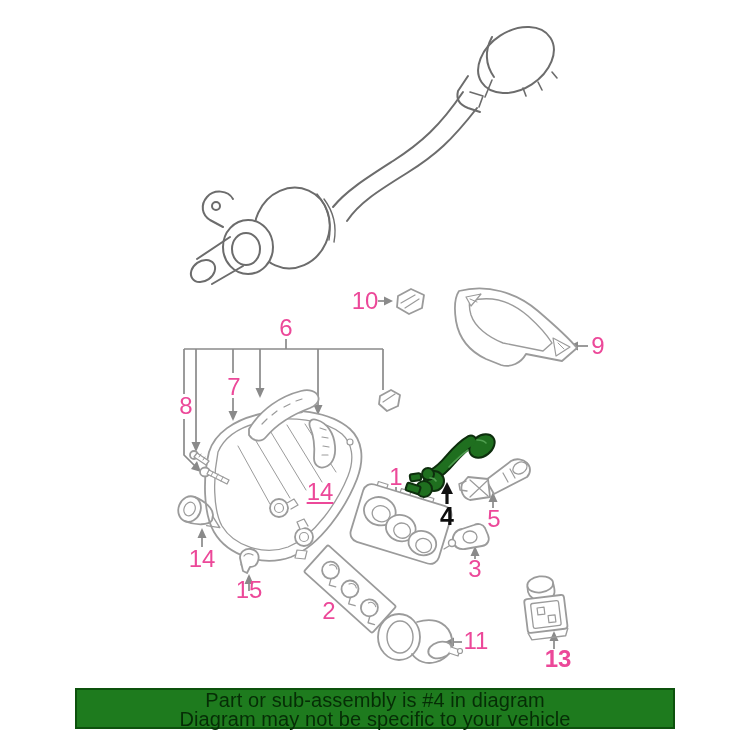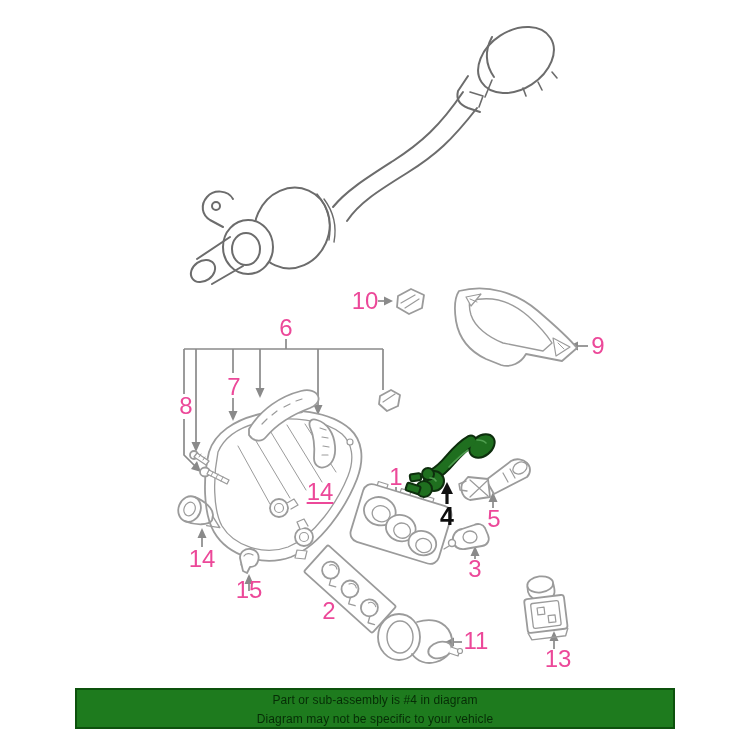--- a/index.html
+++ b/index.html
@@ -4,21 +4,21 @@
 <style>
   html,body{margin:0;padding:0;background:#ffffff;}
   .stage{position:relative;width:750px;height:750px;background:#ffffff;overflow:hidden;
          font-family:"Liberation Sans",sans-serif;}
   .diagram-svg{position:absolute;left:0;top:0;}
   .plabel{position:absolute;transform:translate(-50%,-50%);
           font-size:24px;color:#ec4899;line-height:1;user-select:none;}
   .plabel.hl{color:#0d0d0d;font-weight:bold;font-size:25px;}
   .banner{position:absolute;left:75px;top:688px;width:600px;height:41px;
           background:#1e7b1e;border:2px solid #0d520d;box-sizing:border-box;
-          color:#062d06;text-align:center;font-size:12px;line-height:19px;
+          color:#062d06;text-align:center;font-size:20px;line-height:19px;
           padding-top:1px;letter-spacing:0.1px;}
 </style>
 </head>
 <body>
 
 <div class="stage">
 
   <svg class="diagram-svg" width="750" height="750" viewBox="0 0 750 750">
 
     <g stroke="#6c6c6c" stroke-width="2" fill="#ffffff" stroke-linecap="round" stroke-linejoin="round">
@@ -242,21 +242,21 @@
   <div class="plabel" style="left:475px;top:569px;">3</div>
   <div class="plabel hl" style="left:447px;top:516px;">4</div>
   <div class="plabel" style="left:494px;top:519px;">5</div>
   <div class="plabel" style="left:286px;top:328px;">6</div>
   <div class="plabel" style="left:234px;top:387px;">7</div>
   <div class="plabel" style="left:186px;top:406px;">8</div>
   <div class="plabel" style="left:598px;top:346px;">9</div>
   <div class="plabel" style="left:365px;top:301px;">10</div>
   <div class="plabel" style="left:476px;top:641px;">11</div>
   <div class="plabel" style="left:202px;top:559px;">14</div>
-  <div class="plabel" style="left:558px;top:659px;">13</div>
+  <div class="plabel" style="left:558px;top:659px;font-weight:bold;">13</div>
   <div class="plabel" style="left:320px;top:492px;text-decoration:underline;">14</div>
   <div class="plabel" style="left:249px;top:590px;">15</div>
 
   <div class="banner">
     <div>Part or sub-assembly is #4 in diagram</div>
     <div>Diagram may not be specific to your vehicle</div>
   </div>
 
 </div>
 

